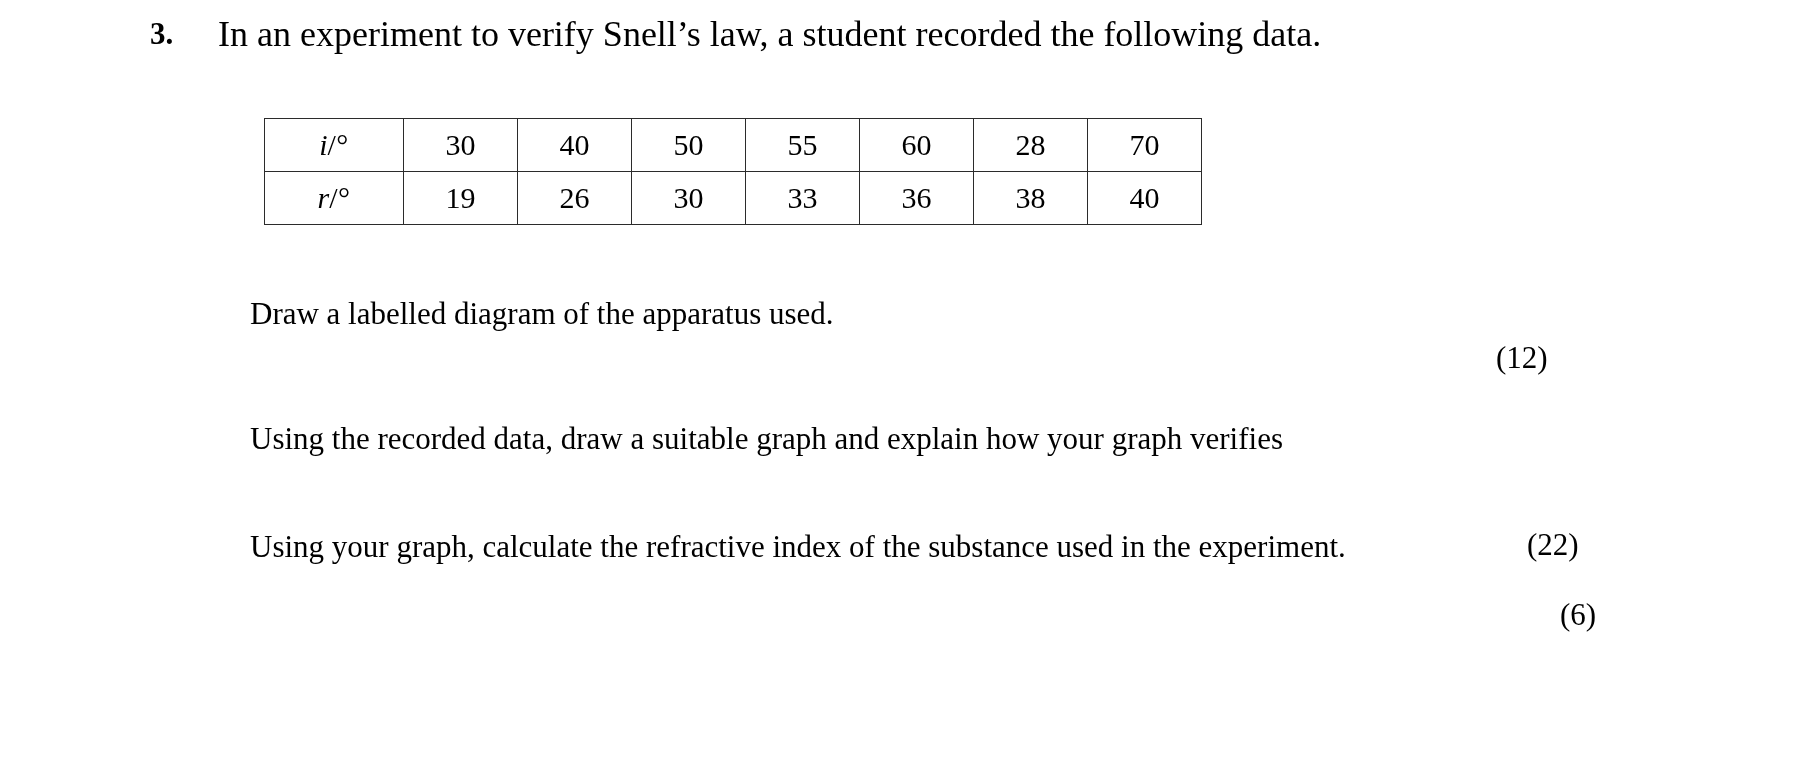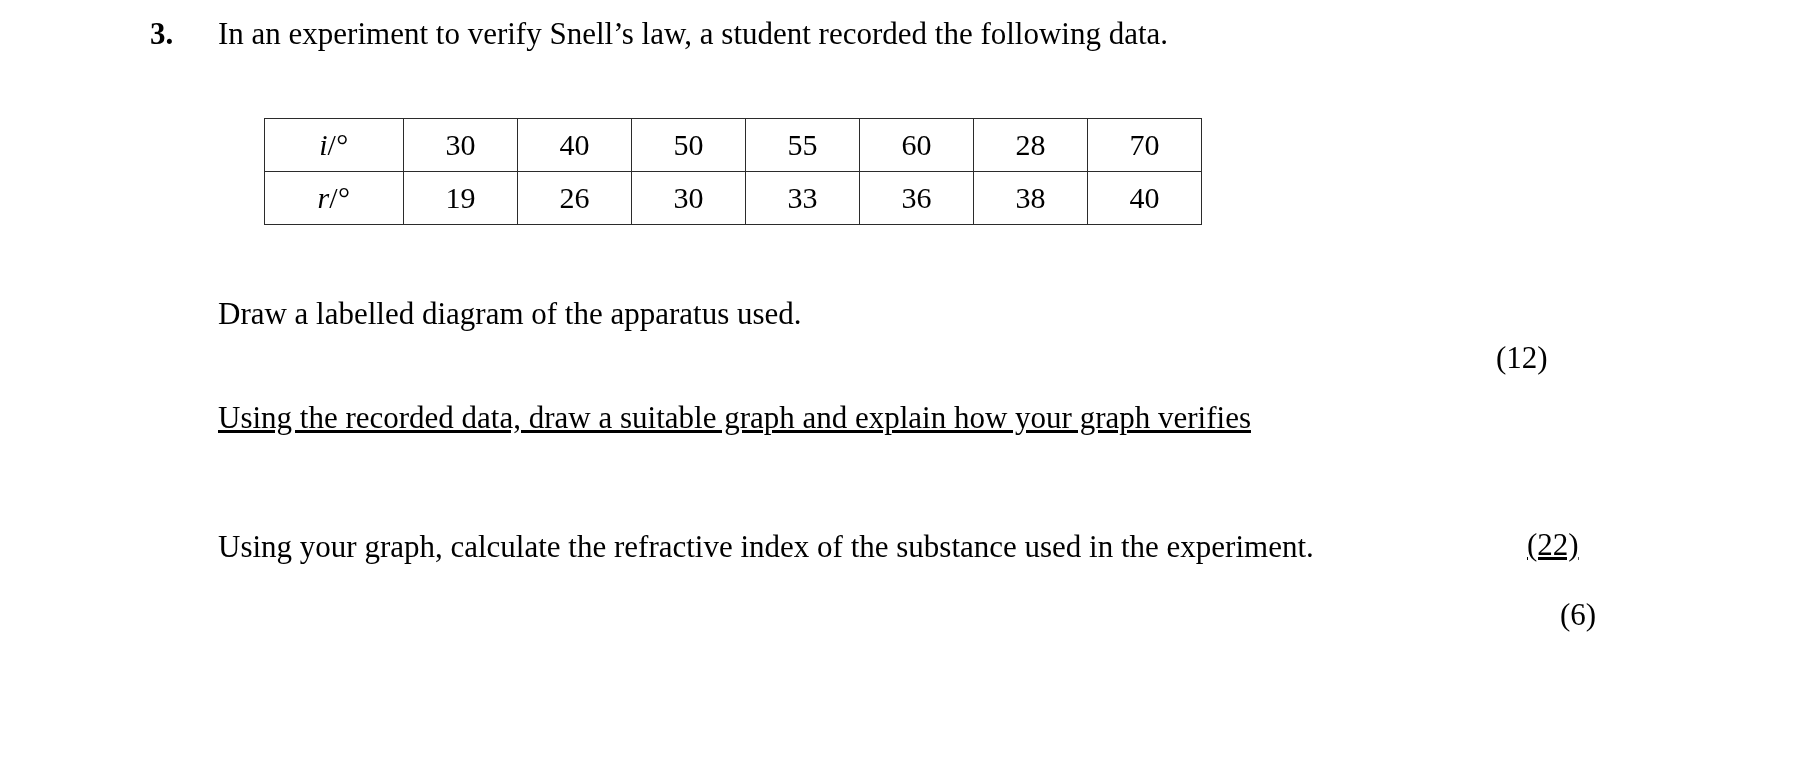--- a/index.html
+++ b/index.html
@@ -34,21 +34,21 @@
     align-items: flex-start;
   }
   .q-number {
     font-weight: bold;
     font-size: 31px;
     line-height: 40px;
     width: 68px;
     flex: none;
   }
   .q-stem {
-    font-size: 31px;
+    font-size: 36px;
     line-height: 40px;
   }
 
   
   .data-table-wrap {
     position: absolute;
     left: 264px;
     top: 118px;
   }
   table.data-table {
@@ -83,36 +83,37 @@
   .body-block {
     position: absolute;
     left: 218px;
     width: 1400px;
     font-size: 31px;
     line-height: 44px;
   }
   .body-block .line {
     position: relative;
     white-space: nowrap;
+    margin-left: 32px;
   }
 
   .marks {
     position: absolute;
     font-size: 31px;
     line-height: 44px;
     text-align: left;
   }
 
   .blk-1 { top: 292px; }
-  .blk-2 { top: 396px; text-decoration: underline; }
+  .blk-2 { top: 417px; }
   .blk-3 { top: 525px; }
   .blk-4 { top: 593px; }
 
   .marks-1 { left: 1496px; top: 336px; }
-  .marks-2 { left: 1527px; top: 523px; text-decoration: underline; }
+  .marks-2 { left: 1527px; top: 523px; }
   .marks-3 { left: 1560px; top: 593px; }
 
   i.var { font-style: italic; }
 </style>
 </head>
 <body>
 
 <div class="page">
 
   <div class="question-head">

